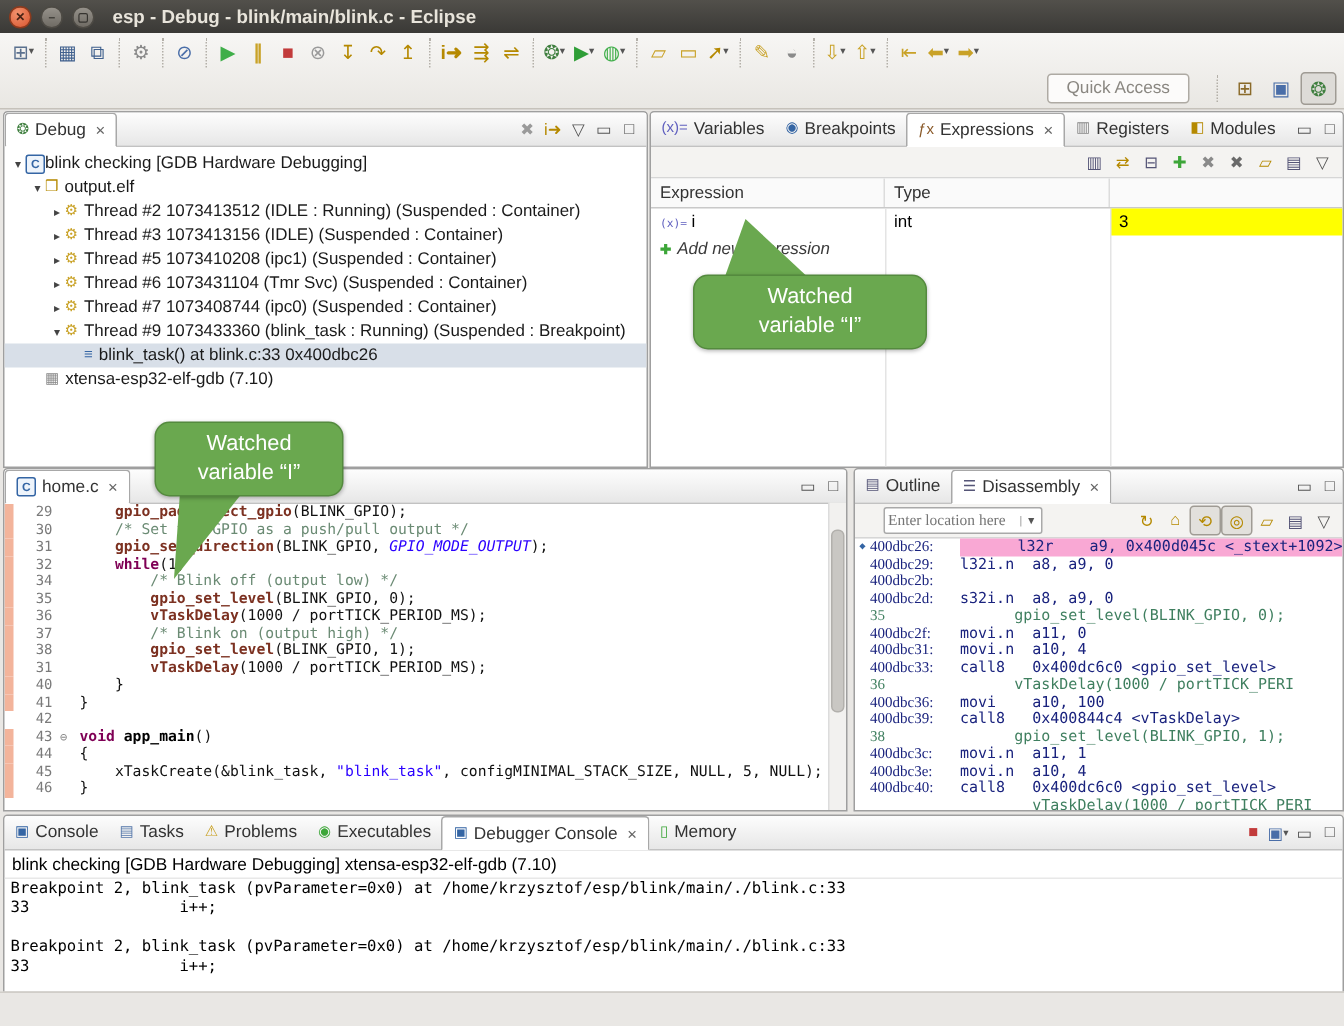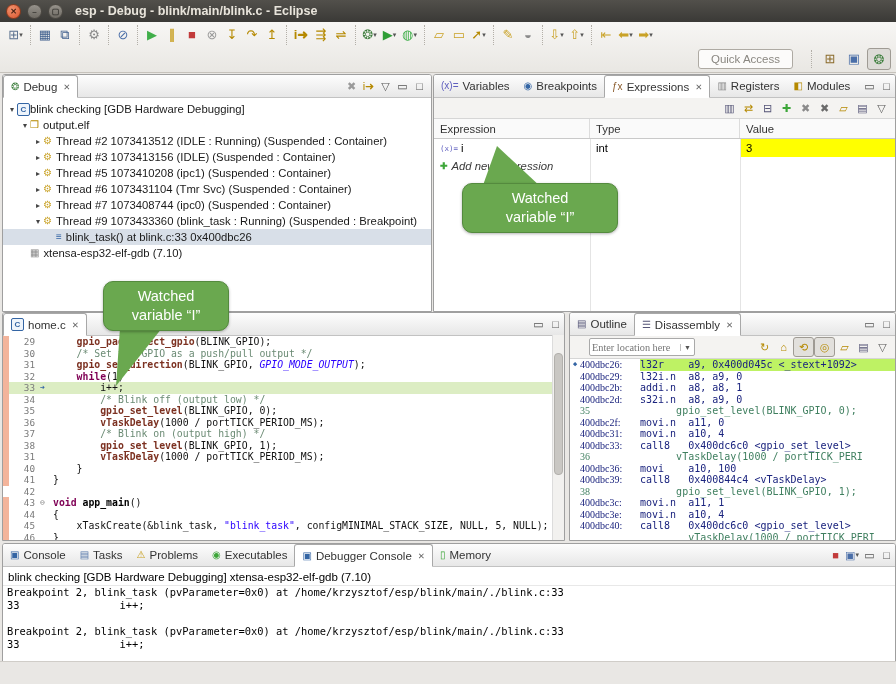--- a/index.html
+++ b/index.html
@@ -74,21 +74,21 @@
              height:16px;margin-left:16px;font-size:10.3px;color:#888;}
   #loc-combo input{border:none;outline:none;width:86px;font-size:10.3px;color:#888;padding:0 2px;
                    font-family:Liberation Serif, serif;background:transparent;}
   #loc-combo .combo-arrow{border-left:1px solid #c0c0c0;width:13px;text-align:center;font-size:7px;color:#555;}
   .dline{display:flex;height:11.5px;line-height:11.6px;font-family:"DejaVu Sans Mono",monospace;
          font-size:10px;white-space:pre;}
   .d-m{width:10px;flex:none;color:#3465a4;font-size:7px;text-align:center;line-height:11px;}
   .d-a{width:60px;flex:none;font-family:Liberation Serif, serif;}
   .ins{color:#1a237e;} .srcl{color:#3f7f5f;}
   .d-rest{flex:1;}
-  .d-rest.cur{background:#bef264;}
+  .d-rest.cur{background:#f9a8d4;text-align:right;}
   
   #console-header{font-size:11.5px;color:#000;padding:4px 5px 2px 5px;border-bottom:1px solid #e8e8e8;}
   .cline{font-family:"DejaVu Sans Mono",monospace;font-size:10.4px;line-height:13px;white-space:pre;
          padding-left:4px;color:#000;}
   
   .callout{position:absolute;background:#6aa84f;border:1px solid #548a3e;border-radius:10px;color:#fff;
            text-align:center;font-size:14.5px;line-height:19px;padding:5px 6px;z-index:60;
            box-shadow:0 1px 3px rgba(0,0,0,0.3);}
   .ctail{position:absolute;z-index:59;}
   #statusbar{position:absolute;left:0;right:0;bottom:0;height:22px;background:#e9e7e4;border-top:1px solid #d0cdc8;}
@@ -364,21 +364,20 @@
       <span class="xt-ic">
         <span style="color: rgb(85, 85, 119);">▤</span>
       </span>
       <span class="xt-ic">
         <span style="color: rgb(85, 85, 85);">▽</span>
       </span>
     </div>
   <div class="xhead">
     <div class="xcol" style="width:156px;">Expression</div>
     <div class="xcol" style="width:150px;">Type</div>
-    <div class="xcol" style="flex:1;border-right:none;">Value</div>
   </div>
   <div class="xrows" id="x-rows">
     <div class="colline" style="left:156px;"></div>
     <div class="colline" style="left:306px;"></div>
   <div class="xrow">
         <div class="xcell" style="width: 156px;">
           <span style="font-size: 7.5px; color: rgb(95, 95, 191); margin-right: 3px; font-family: &quot;DejaVu Sans Mono&quot;, monospace;">(x)=</span>
           <span>i</span>
         </div>
         <div class="xcell" style="width: 150px;">int</div>
@@ -402,21 +401,20 @@
     </div>
     <div class="spacer"></div>
     <span class="hdr-ic">▭</span>
     <span class="hdr-ic">□</span>
   </div>
   <div id="editor-body" style="position:relative;">
       <div class="eline"><span class="e-diff on"></span><span class="e-num">29</span><span class="e-ico"></span><span><span class="p">    </span><span class="f">gpio_pad_select_gpio</span><span class="p">(BLINK_GPIO);</span></span></div>
       <div class="eline"><span class="e-diff on"></span><span class="e-num">30</span><span class="e-ico"></span><span><span class="c">    /* Set the GPIO as a push/pull output */</span></span></div>
       <div class="eline"><span class="e-diff on"></span><span class="e-num">31</span><span class="e-ico"></span><span><span class="p">    </span><span class="f">gpio_set_direction</span><span class="p">(BLINK_GPIO, </span><span class="e">GPIO_MODE_OUTPUT</span><span class="p">);</span></span></div>
       <div class="eline"><span class="e-diff on"></span><span class="e-num">32</span><span class="e-ico"></span><span><span class="p">    </span><span class="k">while</span><span class="p">(1)</span></span></div>
-      <div class="eline cur"><span class="e-diff on"></span><span class="e-num">33</span><span class="e-ico">➜</span><span><span class="p">        i++;</span></span></div>
       <div class="eline"><span class="e-diff on"></span><span class="e-num">34</span><span class="e-ico"></span><span><span class="c">        /* Blink off (output low) */</span></span></div>
       <div class="eline"><span class="e-diff on"></span><span class="e-num">35</span><span class="e-ico"></span><span><span class="p">        </span><span class="f">gpio_set_level</span><span class="p">(BLINK_GPIO, 0);</span></span></div>
       <div class="eline"><span class="e-diff on"></span><span class="e-num">36</span><span class="e-ico"></span><span><span class="p">        </span><span class="f">vTaskDelay</span><span class="p">(1000 / portTICK_PERIOD_MS);</span></span></div>
       <div class="eline"><span class="e-diff on"></span><span class="e-num">37</span><span class="e-ico"></span><span><span class="c">        /* Blink on (output high) */</span></span></div>
       <div class="eline"><span class="e-diff on"></span><span class="e-num">38</span><span class="e-ico"></span><span><span class="p">        </span><span class="f">gpio_set_level</span><span class="p">(BLINK_GPIO, 1);</span></span></div>
       <div class="eline"><span class="e-diff on"></span><span class="e-num">31</span><span class="e-ico"></span><span><span class="p">        </span><span class="f">vTaskDelay</span><span class="p">(1000 / portTICK_PERIOD_MS);</span></span></div>
       <div class="eline"><span class="e-diff on"></span><span class="e-num">40</span><span class="e-ico"></span><span><span class="p">    }</span></span></div>
       <div class="eline"><span class="e-diff on"></span><span class="e-num">41</span><span class="e-ico"></span><span><span class="p">}</span></span></div>
       <div class="eline"><span class="e-diff"></span><span class="e-num">42</span><span class="e-ico"></span><span></span></div>
       <div class="eline"><span class="e-diff on"></span><span class="e-num">43</span><span class="e-ico" style="color: rgb(136, 136, 136);">⊖</span><span><span class="k">void</span><span class="p"> </span><span class="d">app_main</span><span class="p">()</span></span></div>
@@ -470,21 +468,21 @@
           <span style="color: rgb(85, 85, 119);">▤</span>
         </span>
         <span class="xt-ic">
           <span style="color: rgb(85, 85, 85);">▽</span>
         </span>
       </div>
   </div>
   <div id="disasm-body">
       <div class="dline"><span class="d-m">◆</span><span class="d-a ins">400dbc26:</span><span class="d-rest ins cur">l32r    a9, 0x400d045c &lt;_stext+1092&gt;</span></div>
       <div class="dline"><span class="d-m"></span><span class="d-a ins">400dbc29:</span><span class="d-rest ins">l32i.n  a8, a9, 0</span></div>
-      <div class="dline"><span class="d-m"></span><span class="d-a ins">400dbc2b:</span><span class="d-rest ins">addi.n  a8, a8, 1</span></div>
+      <div class="dline"><span class="d-m"></span><span class="d-a ins">400dbc2b:</span></div>
       <div class="dline"><span class="d-m"></span><span class="d-a ins">400dbc2d:</span><span class="d-rest ins">s32i.n  a8, a9, 0</span></div>
       <div class="dline"><span class="d-m"></span><span class="d-a srcl">35</span><span class="d-rest srcl">      gpio_set_level(BLINK_GPIO, 0);</span></div>
       <div class="dline"><span class="d-m"></span><span class="d-a ins">400dbc2f:</span><span class="d-rest ins">movi.n  a11, 0</span></div>
       <div class="dline"><span class="d-m"></span><span class="d-a ins">400dbc31:</span><span class="d-rest ins">movi.n  a10, 4</span></div>
       <div class="dline"><span class="d-m"></span><span class="d-a ins">400dbc33:</span><span class="d-rest ins">call8   0x400dc6c0 &lt;gpio_set_level&gt;</span></div>
       <div class="dline"><span class="d-m"></span><span class="d-a srcl">36</span><span class="d-rest srcl">      vTaskDelay(1000 / portTICK_PERI</span></div>
       <div class="dline"><span class="d-m"></span><span class="d-a ins">400dbc36:</span><span class="d-rest ins">movi    a10, 100</span></div>
       <div class="dline"><span class="d-m"></span><span class="d-a ins">400dbc39:</span><span class="d-rest ins">call8   0x400844c4 &lt;vTaskDelay&gt;</span></div>
       <div class="dline"><span class="d-m"></span><span class="d-a srcl">38</span><span class="d-rest srcl">      gpio_set_level(BLINK_GPIO, 1);</span></div>
       <div class="dline"><span class="d-m"></span><span class="d-a ins">400dbc3c:</span><span class="d-rest ins">movi.n  a11, 1</span></div>

